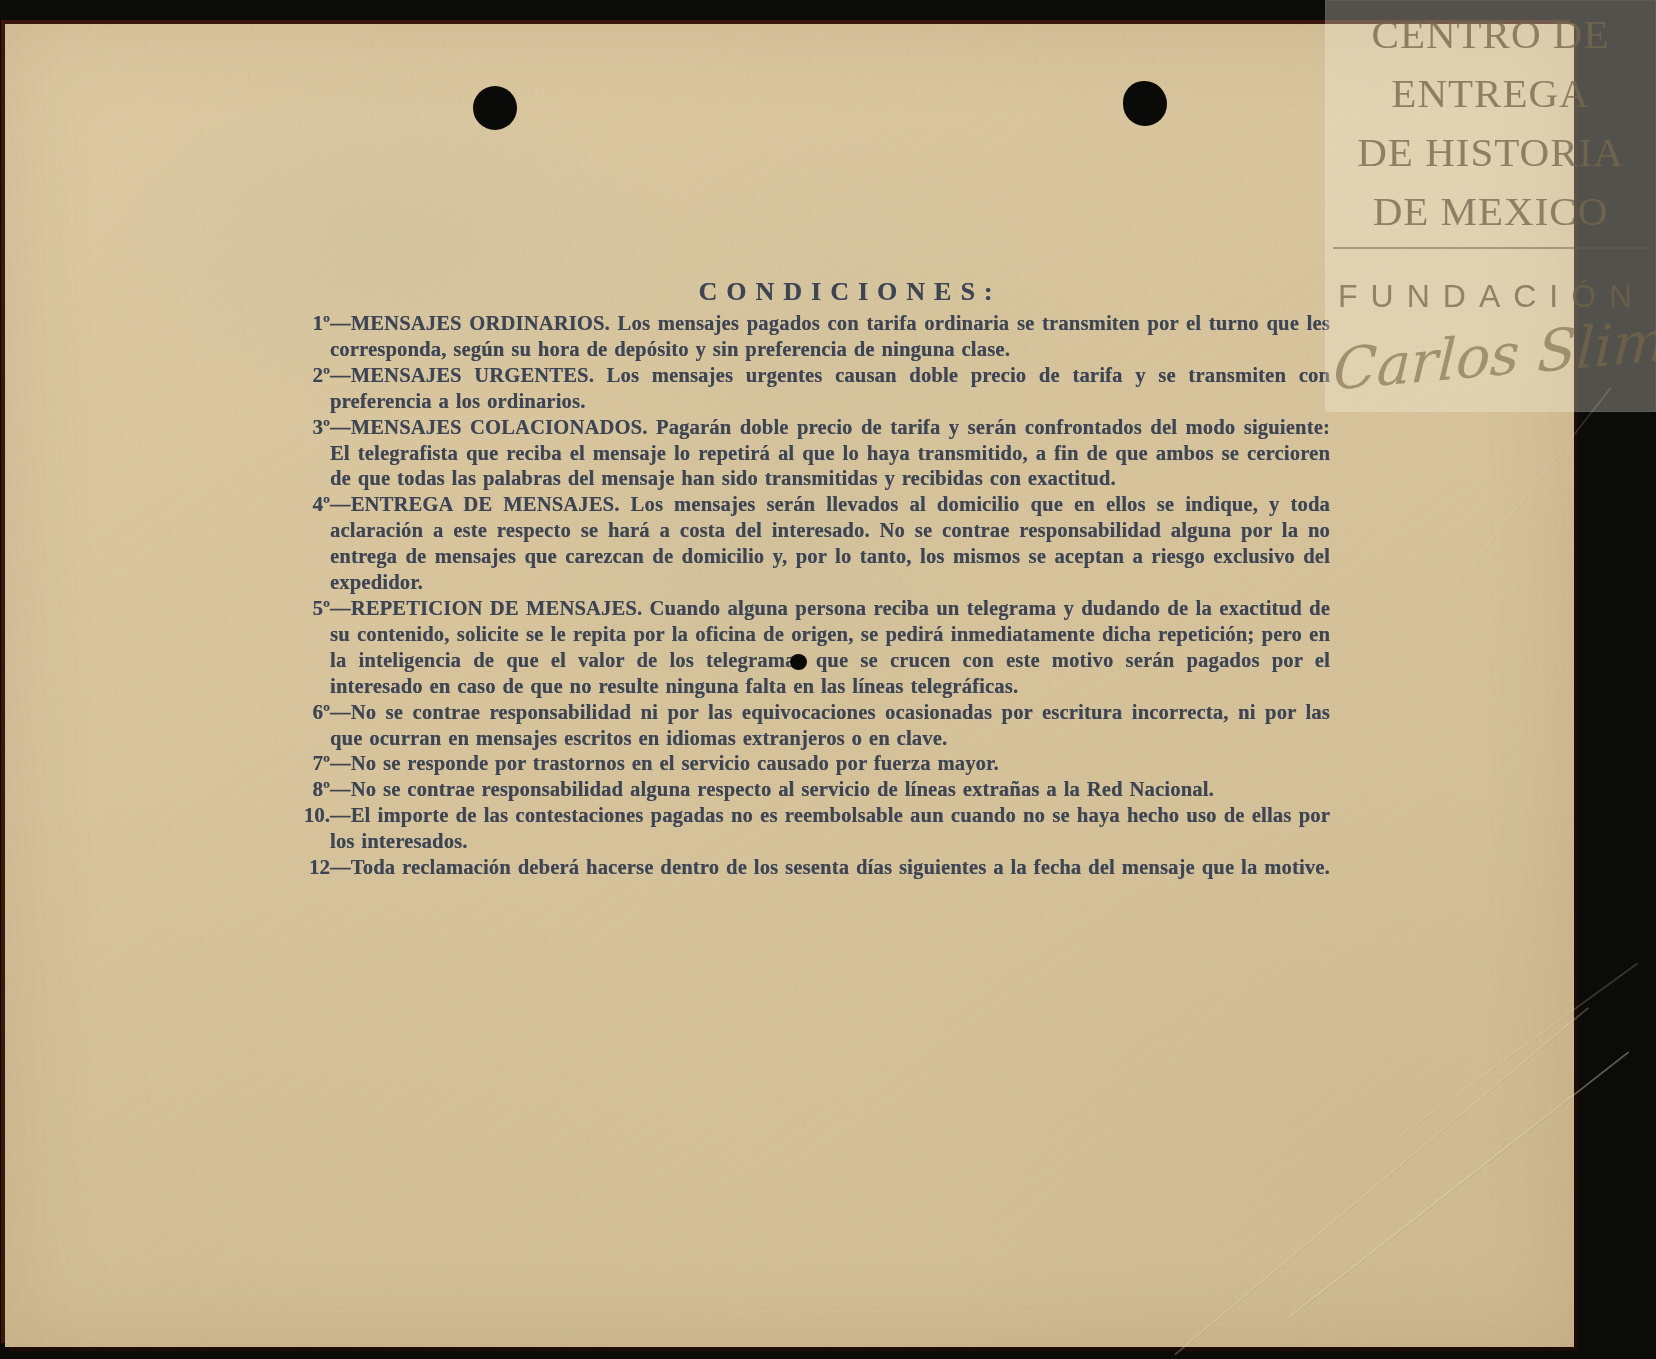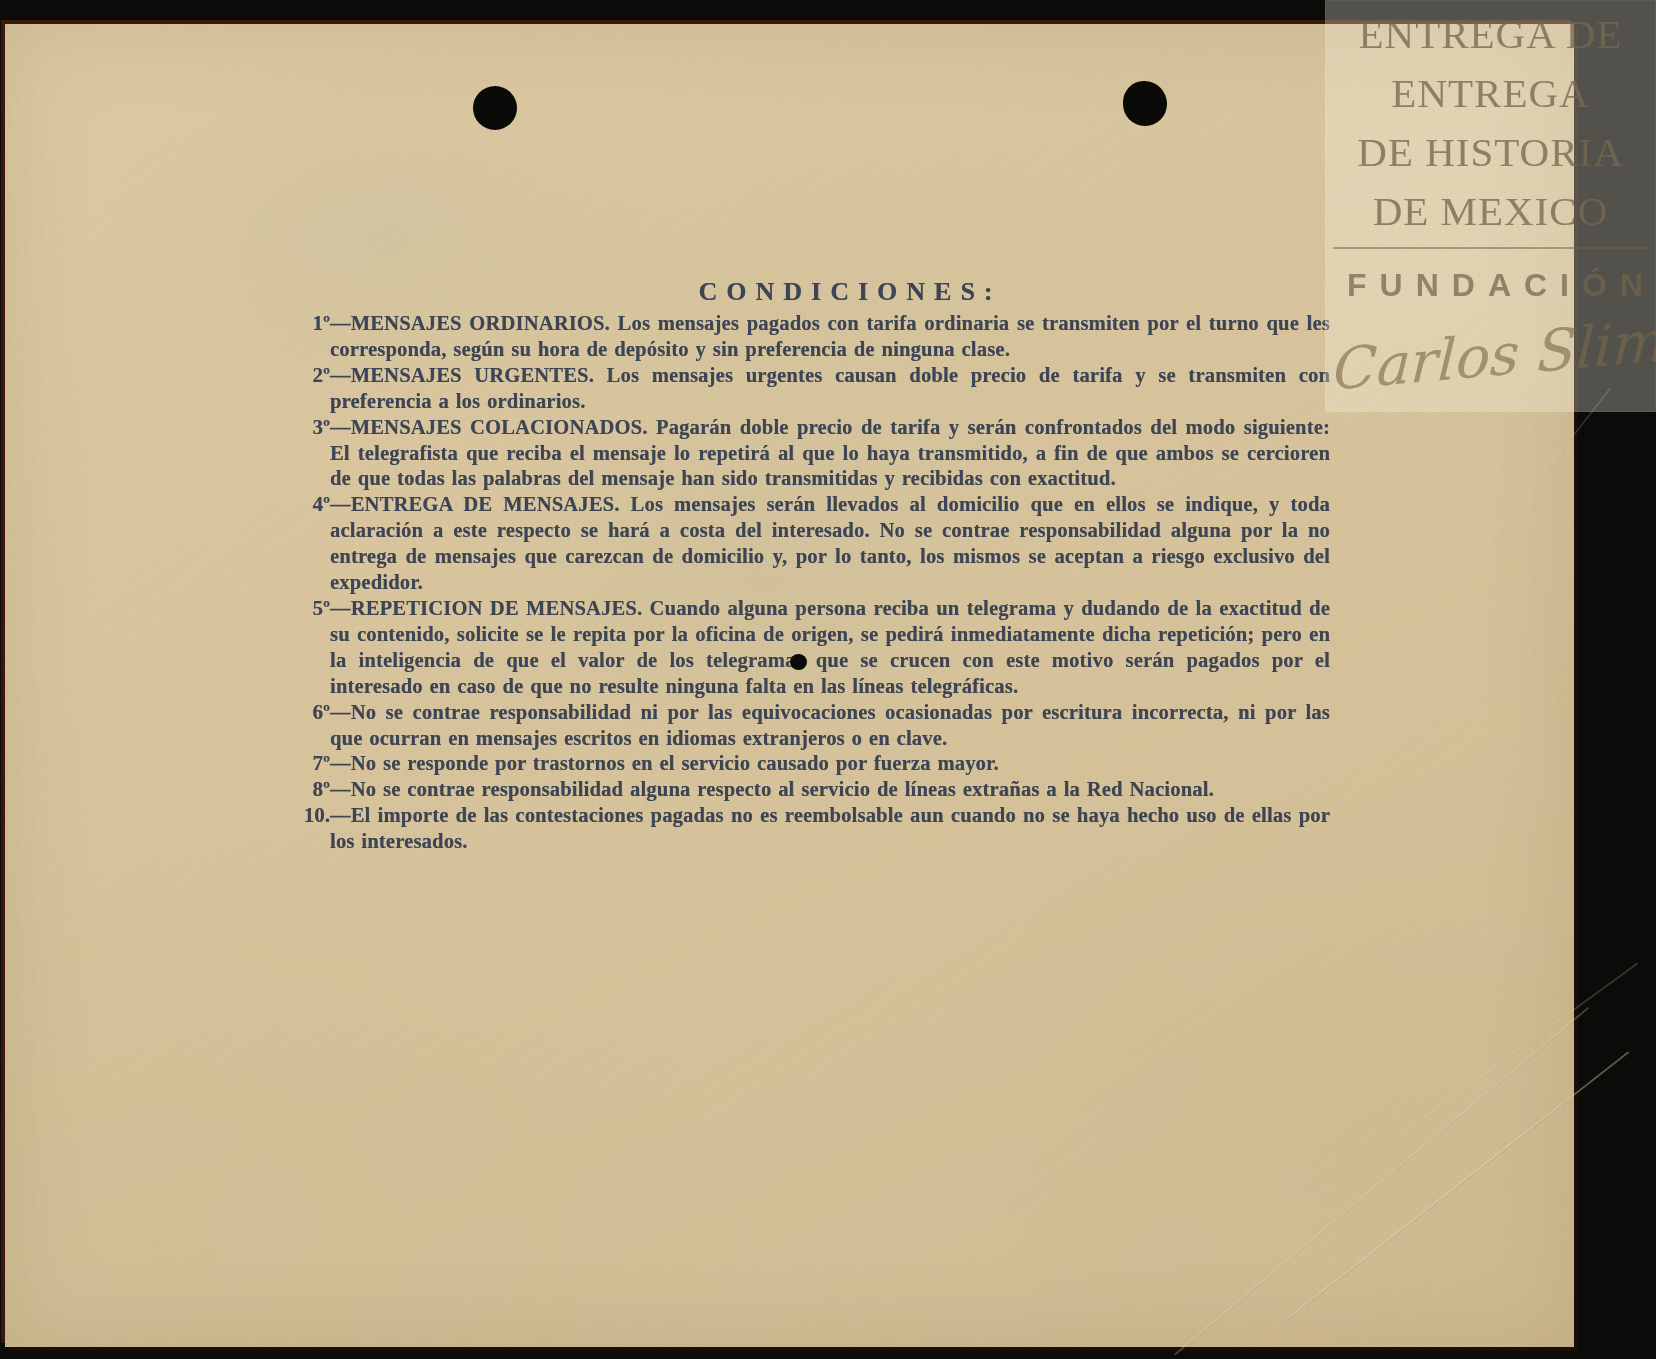--- a/index.html
+++ b/index.html
@@ -68,24 +68,24 @@
     text-align:center;
     font-family:"Liberation Serif",serif;
     font-size:41px;line-height:59px;letter-spacing:1px;
     color:rgba(118,104,78,0.78);
   }
   .wm-rule{
     border:none;border-top:2px solid rgba(110,95,70,0.5);
     margin:6px 8px 0 8px;
   }
   .wm-foundation{
-    margin-top:18px;
-    text-align:right;
+    margin-top:29px;
+    text-align:left;
     font-family:"Liberation Sans",sans-serif;
-    font-size:32px;font-weight:700;letter-spacing:13px;text-indent:13px;
+    font-size:32px;font-weight:400;letter-spacing:13px;text-indent:13px;
     color:rgba(113,100,74,0.72);
   }
   .wm-signature{
     position:absolute;left:8px;top:322px;width:330px;
     font-family:"DejaVu Serif",serif;font-style:italic;
     font-size:57px;
     color:rgba(122,105,72,0.62);
     transform:rotate(-5deg) skewX(-8deg);
     white-space:nowrap;
   }
@@ -138,34 +138,38 @@
         <span class="body-text">—No se responde por trastornos en el servicio causado por fuerza mayor.</span>
       </div>
       <div class="row">
         <span class="num">8º</span>
         <span class="body-text">—No se contrae responsabilidad alguna respecto al servicio de líneas extrañas a la Red Nacional.</span>
       </div>
       <div class="row">
         <span class="num">10.</span>
         <span class="body-text">—El importe de las contestaciones pagadas no es reembolsable aun cuando no se haya hecho uso de ellas por los interesados.</span>
       </div>
+      <div class="row">
+        <span class="num">12</span>
+        <span class="body-text">—Toda reclamación deberá hacerse dentro de los sesenta días siguientes a la fecha del mensaje que la motive.</span>
+      </div>
     </div>
   </div>
 
   <div class="crease crease-1"></div>
   <div class="crease crease-2"></div>
   <div class="crease crease-3"></div>
   <div class="crease crease-4"></div>
 
   <div class="hole hole-small"></div>
 </div>
 
 <div class="wm">
   <div class="wm-org">
-    <div>ENTREGA DE</div>
+    <div>CENTRO DE</div>
     <div>ENTREGA</div>
     <div>DE HISTORIA</div>
     <div>DE MEXICO</div>
   </div>
   <hr class="wm-rule">
   <div class="wm-foundation">FUNDACIÓN</div>
   <div class="wm-signature">Carlos Slim</div>
 </div>
 
 </body></html>

